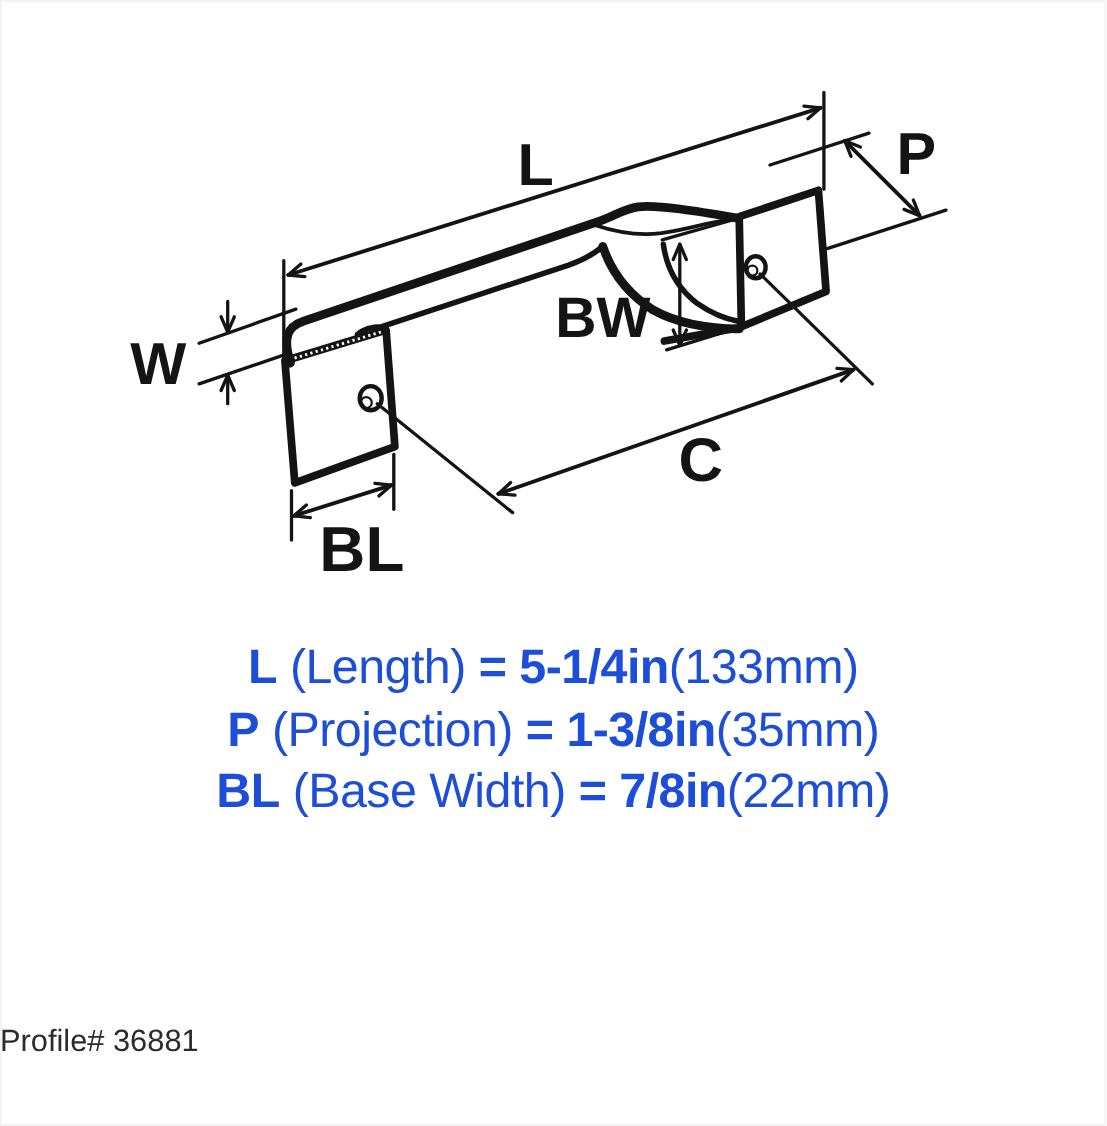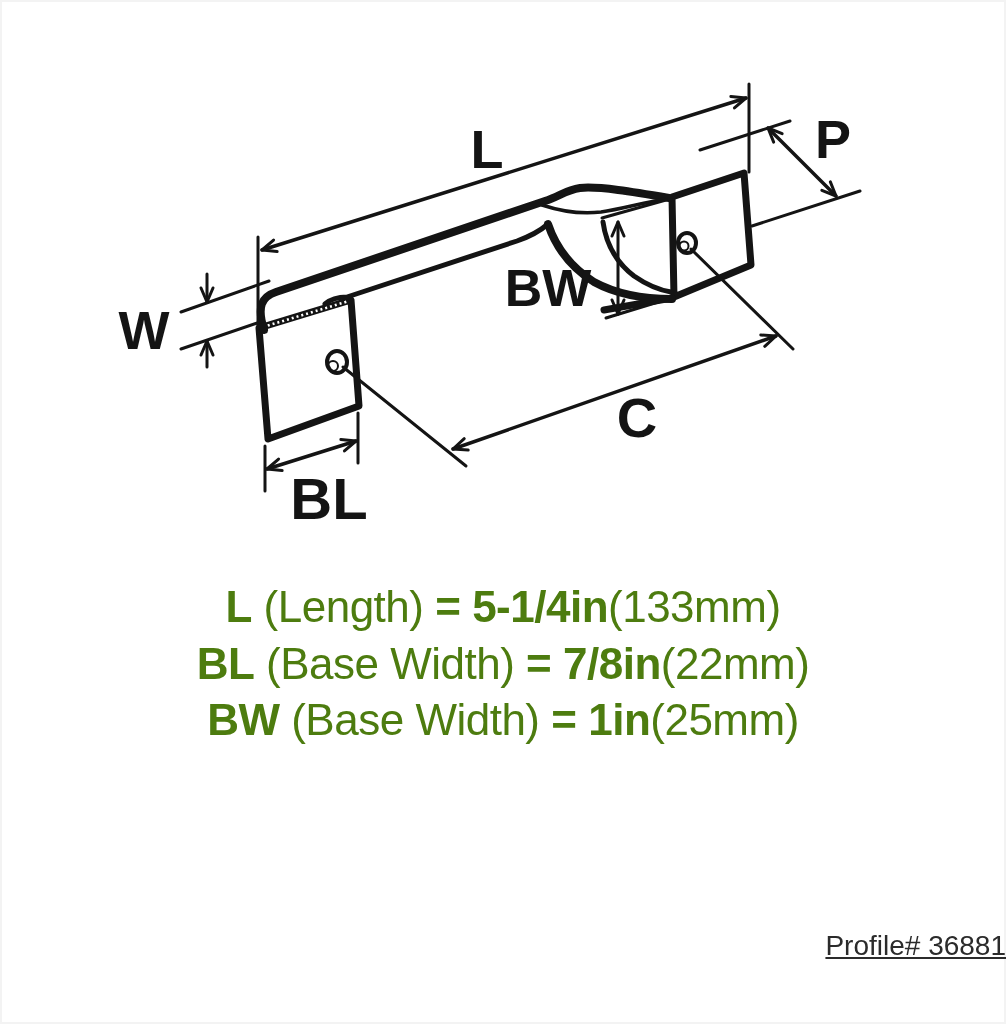--- a/index.html
+++ b/index.html
@@ -33,33 +33,32 @@
     left: 0;
     width: 1006px;
     text-align: center;
   }
   .spec-row {
     height: 56.5px;
     line-height: 56.5px;
     font-size: 44px;
     letter-spacing: -0.5px;
     white-space: nowrap;
-    color: #4d7c0f;
+    color: #1d4ed8;
   }
   .spec-row b { font-weight: 700; }
   .spec-row span { font-weight: 400; }
   .footer {
     position: absolute;
     top: 930px;
     left: 0;
     width: 1006px;
-    text-align: right;
+    text-align: left;
     font-size: 28px;
     color: #2b2b2b;
-    text-decoration: underline;
   }
 </style>
 </head>
 <body>
 
 <div class="page">
 
   <svg class="diagram-svg" width="1006" height="565" viewBox="0 0 1006 565">
     <defs>
       <marker id="arrEnd" markerUnits="userSpaceOnUse" markerWidth="22" markerHeight="18" refX="17" refY="8" orient="auto">
@@ -144,19 +143,19 @@
     <text class="dim-label" x="487" y="168" font-size="54" text-anchor="middle">L</text>
     <text class="dim-label" x="833" y="158" font-size="54" text-anchor="middle">P</text>
     <text class="dim-label" x="144" y="349" font-size="54" text-anchor="middle">W</text>
     <text class="dim-label" x="548" y="306" font-size="52" text-anchor="middle">BW</text>
     <text class="dim-label" x="637" y="437" font-size="56" text-anchor="middle">C</text>
     <text class="dim-label" x="329" y="519" font-size="58" text-anchor="middle">BL</text>
   </svg>
 
   <div class="specs">
     <div class="spec-row"><b>L</b> <span>(Length)</span> <b>=</b> <b>5-1/4in</b><span>(133mm)</span></div>
+    <div class="spec-row"><b>P</b> <span>(Projection)</span> <b>=</b> <b>1-3/8in</b><span>(35mm)</span></div>
     <div class="spec-row"><b>BL</b> <span>(Base Width)</span> <b>=</b> <b>7/8in</b><span>(22mm)</span></div>
-    <div class="spec-row"><b>BW</b> <span>(Base Width)</span> <b>=</b> <b>1in</b><span>(25mm)</span></div>
   </div>
 
   <div class="footer">Profile# 36881</div>
 
 </div>
 
 </body></html>

